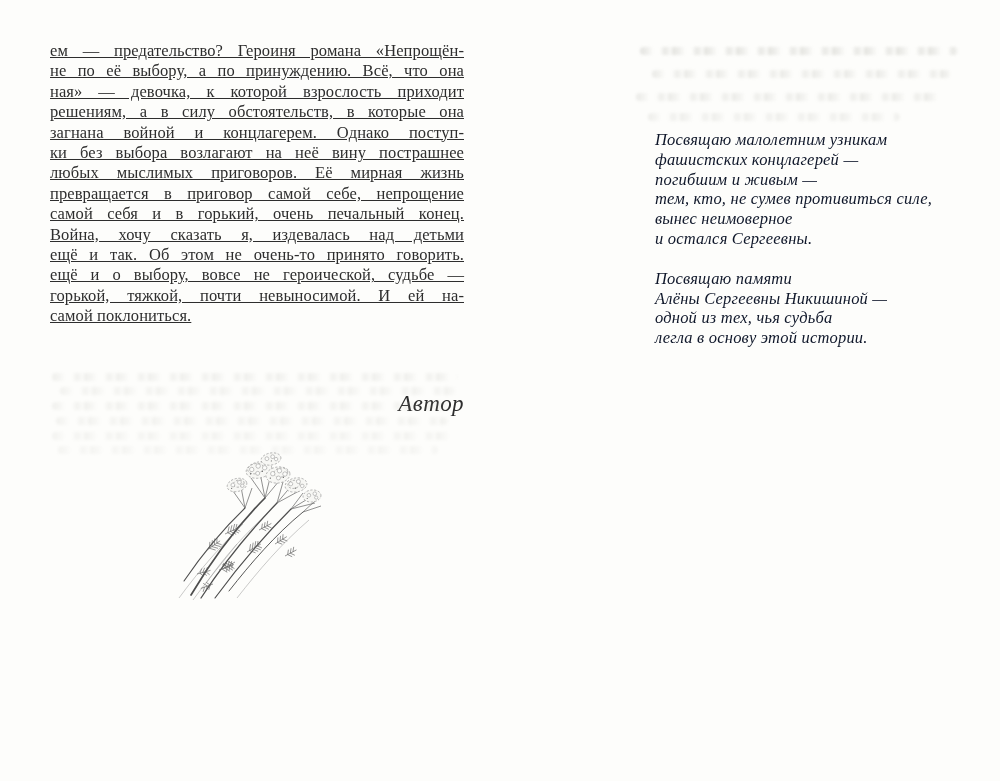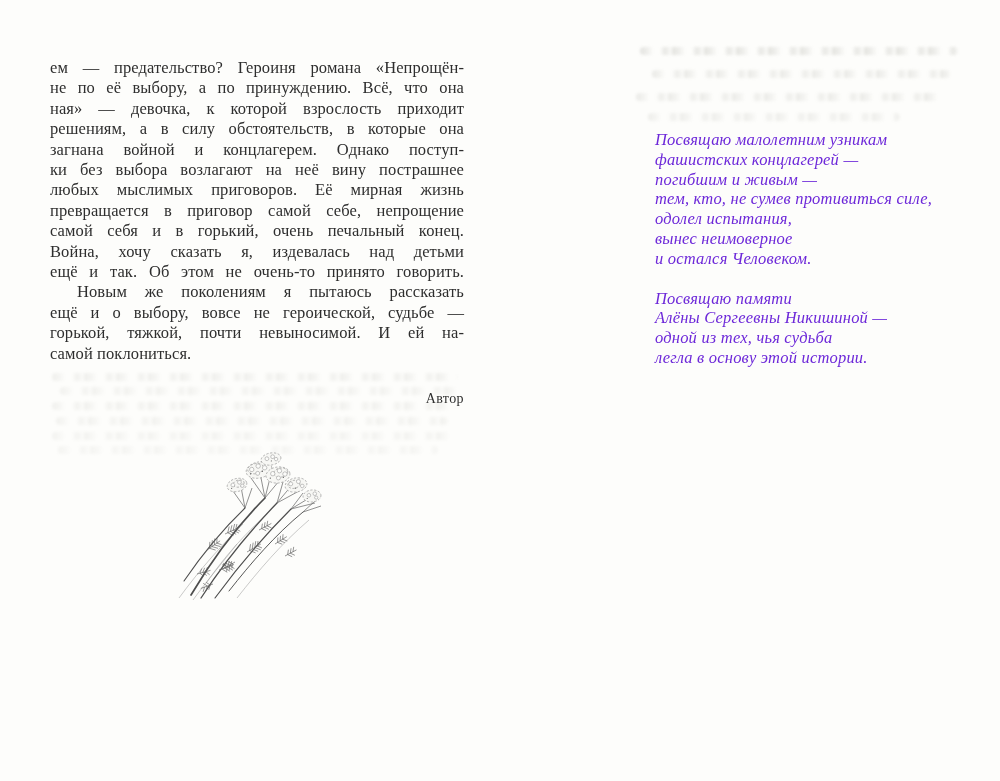--- a/index.html
+++ b/index.html
@@ -8,48 +8,49 @@
     background:#fdfdfb;
     font-family:"Liberation Serif", serif;
     color:#2e2e2e;
     overflow:hidden;
     position:relative;
   }
   .spread{position:absolute;inset:0;}
 
   
   .text-block{
-    position:absolute;left:50px;top:58px;width:414px;
+    position:absolute;left:50px;top:41px;width:414px;text-decoration:underline;
   }
   .ln{
     font-size:16.5px;
     line-height:20.4px;
     text-align:justify;
     text-align-last:justify;
     letter-spacing:.1px;
     white-space:normal;
   }
   .ln.ind{text-indent:27px;}
   .ln.end{text-align-last:left;}
 
   .author{
     position:absolute;left:50px;top:391px;width:414px;
     text-align:right;
-    font-size:14px;
+    font-style:italic;
+    font-size:23px;
     letter-spacing:.4px;
   }
 
   
   .dedication{
     position:absolute;left:655px;top:130px;width:300px;
     font-style:italic;
     font-size:16.5px;
     line-height:19.8px;
     letter-spacing:.2px;
-    color:#6d28d9;
+    color:#0f172a;
   }
   .stanza-gap{height:20px;}
 
   
   .smudge{
     position:absolute;height:8px;border-radius:4px;
     filter:blur(1.4px);
     background:repeating-linear-gradient(90deg,
       rgba(165,165,156,.55) 0px,
       rgba(165,165,156,.22) 9px,
@@ -89,21 +90,20 @@
       <div class="ln">не по её выбору, а по принуждению. Всё, что она</div>
       <div class="ln">ная» — девочка, к которой взрослость приходит</div>
       <div class="ln">решениям, а в силу обстоятельств, в которые она</div>
       <div class="ln">загнана войной и концлагерем. Однако поступ-</div>
       <div class="ln">ки без выбора возлагают на неё вину пострашнее</div>
       <div class="ln">любых мыслимых приговоров. Её мирная жизнь</div>
       <div class="ln">превращается в приговор самой себе, непрощение</div>
       <div class="ln">самой себя и в горький, очень печальный конец.</div>
       <div class="ln">Война, хочу сказать я, издевалась над детьми</div>
       <div class="ln">ещё и так. Об этом не очень-то принято говорить.</div>
-      <div class="ln ind">Новым же поколениям я пытаюсь рассказать</div>
       <div class="ln">ещё и о выбору, вовсе не героической, судьбе —</div>
       <div class="ln">горькой, тяжкой, почти невыносимой. И ей на-</div>
       <div class="ln end">самой поклониться.</div>
     </div>
 
     <div class="author">Автор</div>
 
     <div class="smudge sm-l1"></div>
     <div class="smudge sm-l2"></div>
     <div class="smudge sm-l3"></div>
@@ -229,23 +229,22 @@
     <div class="smudge sm-r1"></div>
     <div class="smudge sm-r2"></div>
     <div class="smudge sm-r3"></div>
     <div class="smudge sm-r4"></div>
 
     <div class="dedication">
       <div class="dln">Посвящаю малолетним узникам</div>
       <div class="dln">фашистских концлагерей —</div>
       <div class="dln">погибшим и живым —</div>
       <div class="dln">тем, кто, не сумев противиться силе,</div>
-      <div class="dln">одолел испытания,</div>
       <div class="dln">вынес неимоверное</div>
-      <div class="dln">и остался Человеком.</div>
+      <div class="dln">и остался Сергеевны.</div>
       <div class="stanza-gap"></div>
       <div class="dln">Посвящаю памяти</div>
       <div class="dln">Алёны Сергеевны Никишиной —</div>
       <div class="dln">одной из тех, чья судьба</div>
       <div class="dln">легла в основу этой истории.</div>
     </div>
   </section>
 
 </div>
 

